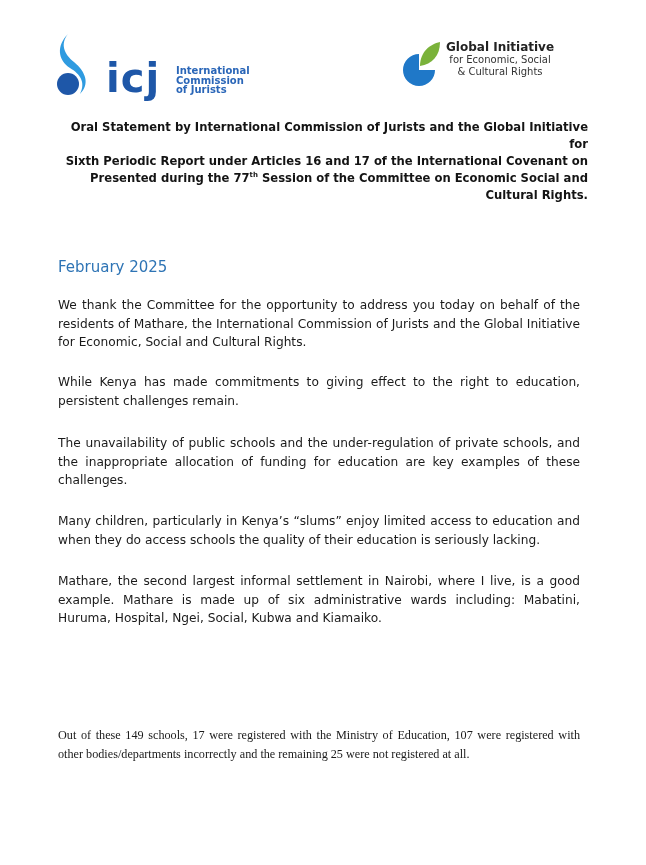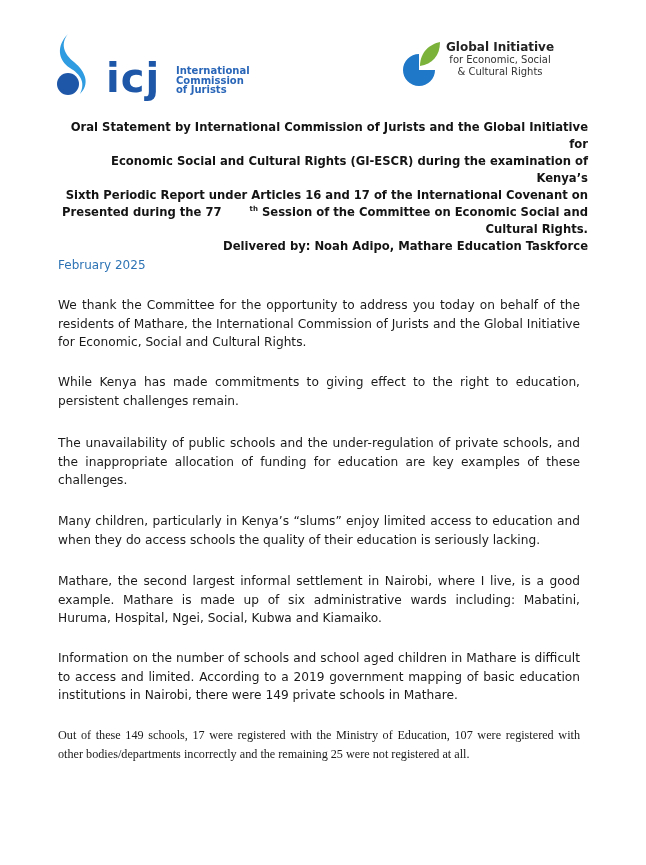--- a/index.html
+++ b/index.html
@@ -21,23 +21,23 @@
   .gi-mark { position: absolute; left: 0; top: 0; width: 42px; height: 50px; }
   .gi-text { position: absolute; left: 46px; top: 2px; font-family: "DejaVu Sans", sans-serif; text-align: center; }
   .gi-title { font-size: 12px; font-weight: bold; color: #222; line-height: 14px; white-space: nowrap; }
   .gi-sub { font-size: 10px; color: #333; line-height: 12px; white-space: nowrap; }
 
   
   .header { position: absolute; left: 58px; top: 119px; width: 530px; text-align: right;
             font-family: "DejaVu Sans", sans-serif; font-weight: bold; font-size: 11.6px;
             line-height: 17px; color: #141414; }
   .header p { margin: 0; }
-  .header sup { font-size: 7px; line-height: 0; vertical-align: super; margin-left: 28px; }
+  .header sup { font-size: 7px; line-height: 0; vertical-align: super; }
 
-  .date { position: absolute; left: 58px; top: 258px; font-size: 12px; color: #2e74b5;
+  .date { position: absolute; left: 58px; top: 258px; font-size: 15px; color: #2e74b5;
           font-family: "DejaVu Sans", sans-serif; }
 
   .body-text { position: absolute; left: 58px; width: 522px; font-family: "DejaVu Sans", sans-serif;
                font-size: 12.2px; line-height: 18.5px; color: #1a1a1a; text-align: justify; margin: 0; }
   .p1 { top: 296px; }
   .p2 { top: 373px; }
   .p3 { top: 434px; }
   .p4 { top: 512px; }
   .p5 { top: 572px; }
   .p6 { top: 649px; }
@@ -68,28 +68,25 @@
     </svg>
     <div class="gi-text">
       <div class="gi-title">Global Initiative</div>
       <div class="gi-sub">for Economic, Social</div>
       <div class="gi-sub">&amp; Cultural Rights</div>
     </div>
   </div>
 
   <div class="header">
     <p>Oral Statement by International Commission of Jurists and the Global Initiative for</p>
-    <p>Economic Social and Cultural Rights (GI-ESCR) during the examination of Kenya’s</p>
     <p>Sixth Periodic Report under Articles 16 and 17 of the International Covenant on</p>
     <p><span>Presented during the 77</span><sup>th</sup><span> Session of the Committee on Economic Social and Cultural Rights.</span></p>
-    <p>Delivered by: Noah Adipo, Mathare Education Taskforce</p>
   </div>
 
   <div class="date">February 2025</div>
 
   <p class="body-text p2">While Kenya has made commitments to giving effect to the right to education, persistent challenges remain.</p>
   <p class="body-text p1">We thank the Committee for the opportunity to address you today on behalf of the residents of Mathare, the International Commission of Jurists and the Global Initiative for Economic, Social and Cultural Rights.</p>
   <p class="body-text p3">The unavailability of public schools and the under-regulation of private schools, and the inappropriate allocation of funding for education are key examples of these challenges.</p>
   <p class="body-text p4">Many children, particularly in Kenya’s “slums” enjoy limited access to education and when they do access schools the quality of their education is seriously lacking.</p>
   <p class="body-text p5">Mathare, the second largest informal settlement in Nairobi, where I live, is a good example. Mathare is made up of six administrative wards including: Mabatini, Huruma, Hospital, Ngei, Social, Kubwa and Kiamaiko.</p>
-  <p class="body-text p6">Information on the number of schools and school aged children in Mathare is difficult to access and limited. According to a 2019 government mapping of basic education institutions in Nairobi, there were 149 private schools in Mathare.</p>
   <p class="body-text p7">Out of these 149 schools, 17 were registered with the Ministry of Education, 107 were registered with other bodies/departments incorrectly and the remaining 25 were not registered at all.</p>
 </div>
 
 </body></html>

